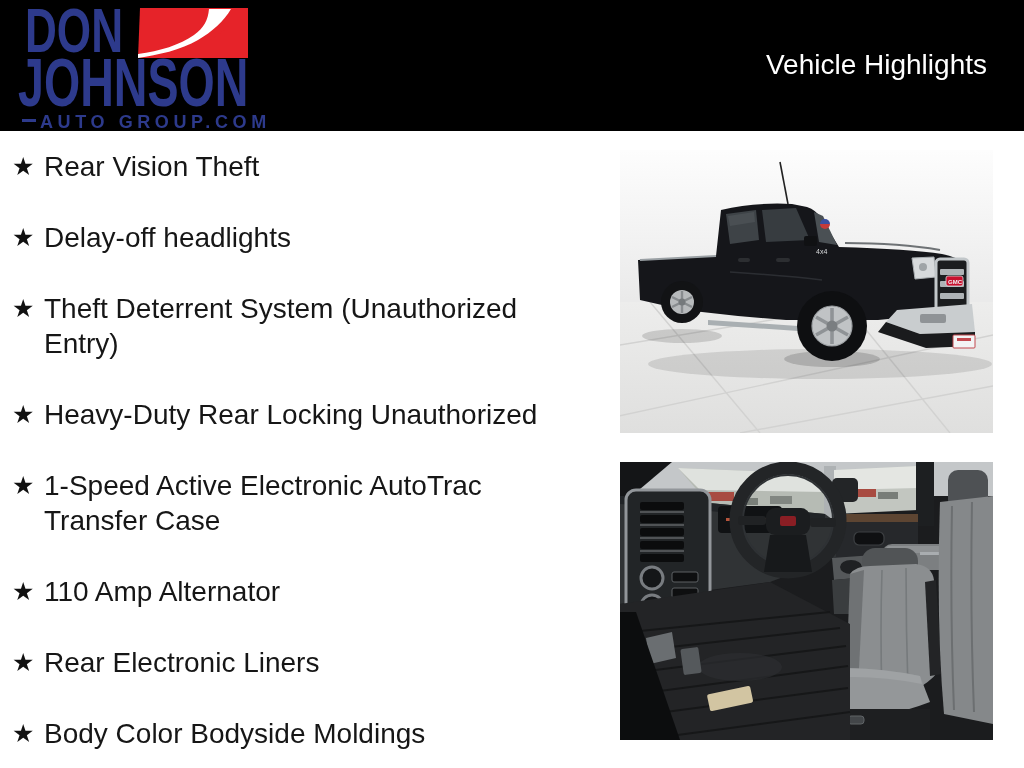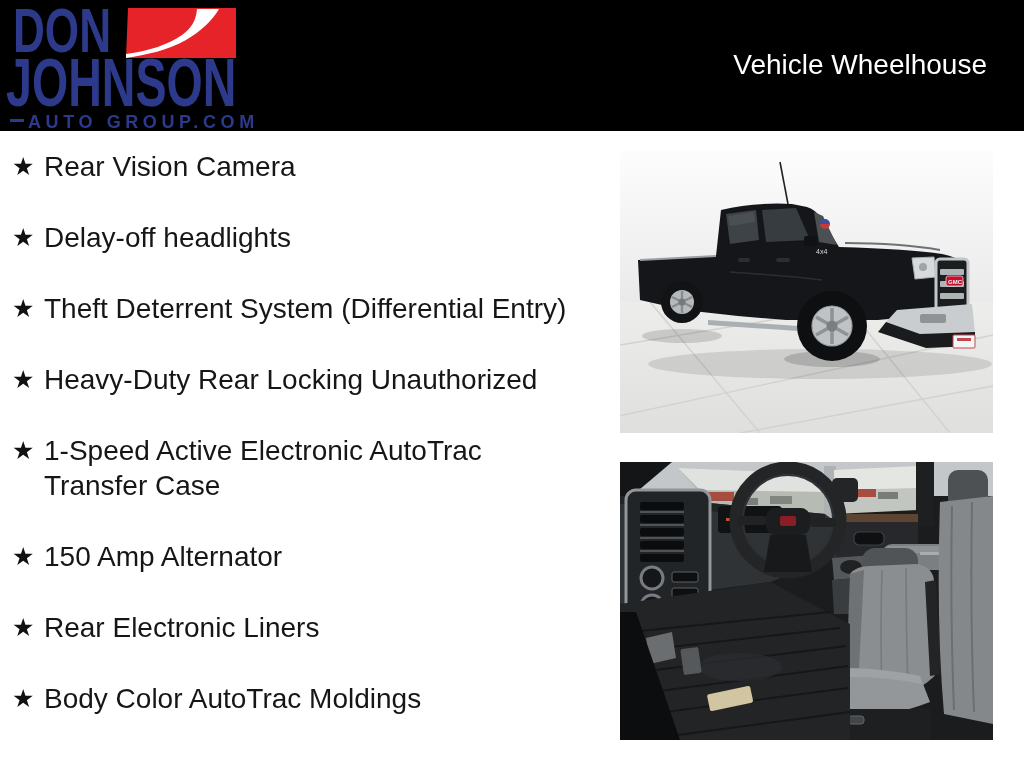--- a/index.html
+++ b/index.html
@@ -12,21 +12,21 @@
     overflow:hidden;
   }
 
   
   .header {
     position:absolute; left:0; top:0;
     width:1024px; height:131px;
     background:#000000;
   }
   .logo {
-    position:absolute; left:6px; top:5px;
+    position:absolute; left:18px; top:5px;
     width:245px; height:122px;
   }
   .logo-don {
     position:absolute; left:7px; top:-6px;
     font-size:63px; font-weight:700; line-height:1;
     color:#2d3a8c;
     transform:scaleX(0.70); transform-origin:left top;
     letter-spacing:0px;
     white-space:nowrap;
   }
@@ -97,63 +97,63 @@
   <div class="logo">
     <div class="logo-don">DON</div>
     <svg class="logo-flag" viewBox="0 0 110 50" aria-hidden="true">
       <polygon points="2,0 110,0 110,50 0,50" fill="#e62329"></polygon>
       <path d="M0,46 C22,43 42,37 56,27 C66,20 70,12 71,1 L93,1 C86,13 74,24 60,32 C43,42 20,47 0,50 Z" fill="#ffffff"></path>
       <path d="M96,13 C88,21 80,27 72,32 L110,32 L110,13 Z" fill="#e62329"></path>
     </svg>
     <div class="logo-johnson">JOHNSON</div>
     <div class="logo-auto">AUTO GROUP.COM</div>
   </div>
-  <div class="page-title">Vehicle Wheelhouse</div>
+  <div class="page-title">Vehicle Highlights</div>
 </div>
 
 <ul class="features">
 
     <li class="feature-item">
       <span class="star">★</span>
-      <span class="feature-text">Rear Vision Camera</span>
+      <span class="feature-text">Rear Vision Theft</span>
     </li>
 
     <li class="feature-item">
       <span class="star">★</span>
       <span class="feature-text">Delay-off headlights</span>
     </li>
 
     <li class="feature-item">
       <span class="star">★</span>
-      <span class="feature-text">Theft Deterrent System (Differential Entry)</span>
+      <span class="feature-text">Theft Deterrent System (Unauthorized Entry)</span>
     </li>
 
     <li class="feature-item">
       <span class="star">★</span>
       <span class="feature-text">Heavy-Duty Rear Locking Unauthorized</span>
     </li>
 
     <li class="feature-item">
       <span class="star">★</span>
       <span class="feature-text">1-Speed Active Electronic AutoTrac Transfer Case</span>
     </li>
 
     <li class="feature-item">
       <span class="star">★</span>
-      <span class="feature-text">150 Amp Alternator</span>
+      <span class="feature-text">110 Amp Alternator</span>
     </li>
 
     <li class="feature-item">
       <span class="star">★</span>
       <span class="feature-text">Rear Electronic Liners</span>
     </li>
 
     <li class="feature-item">
       <span class="star">★</span>
-      <span class="feature-text">Body Color AutoTrac Moldings</span>
+      <span class="feature-text">Body Color Bodyside Moldings</span>
     </li>
   </ul>
 
 <figure class="photo photo-exterior" style="margin:0;" aria-label="Black GMC Sierra double cab pickup truck, front three-quarter view in a showroom">
   <svg viewBox="0 0 373 283" preserveAspectRatio="none">
     <defs>
       <linearGradient id="wallg" x1="0" y1="0" x2="0" y2="1">
         <stop offset="0" stop-color="#fdfdfd"></stop>
         <stop offset="1" stop-color="#e9e9e9"></stop>
       </linearGradient>

